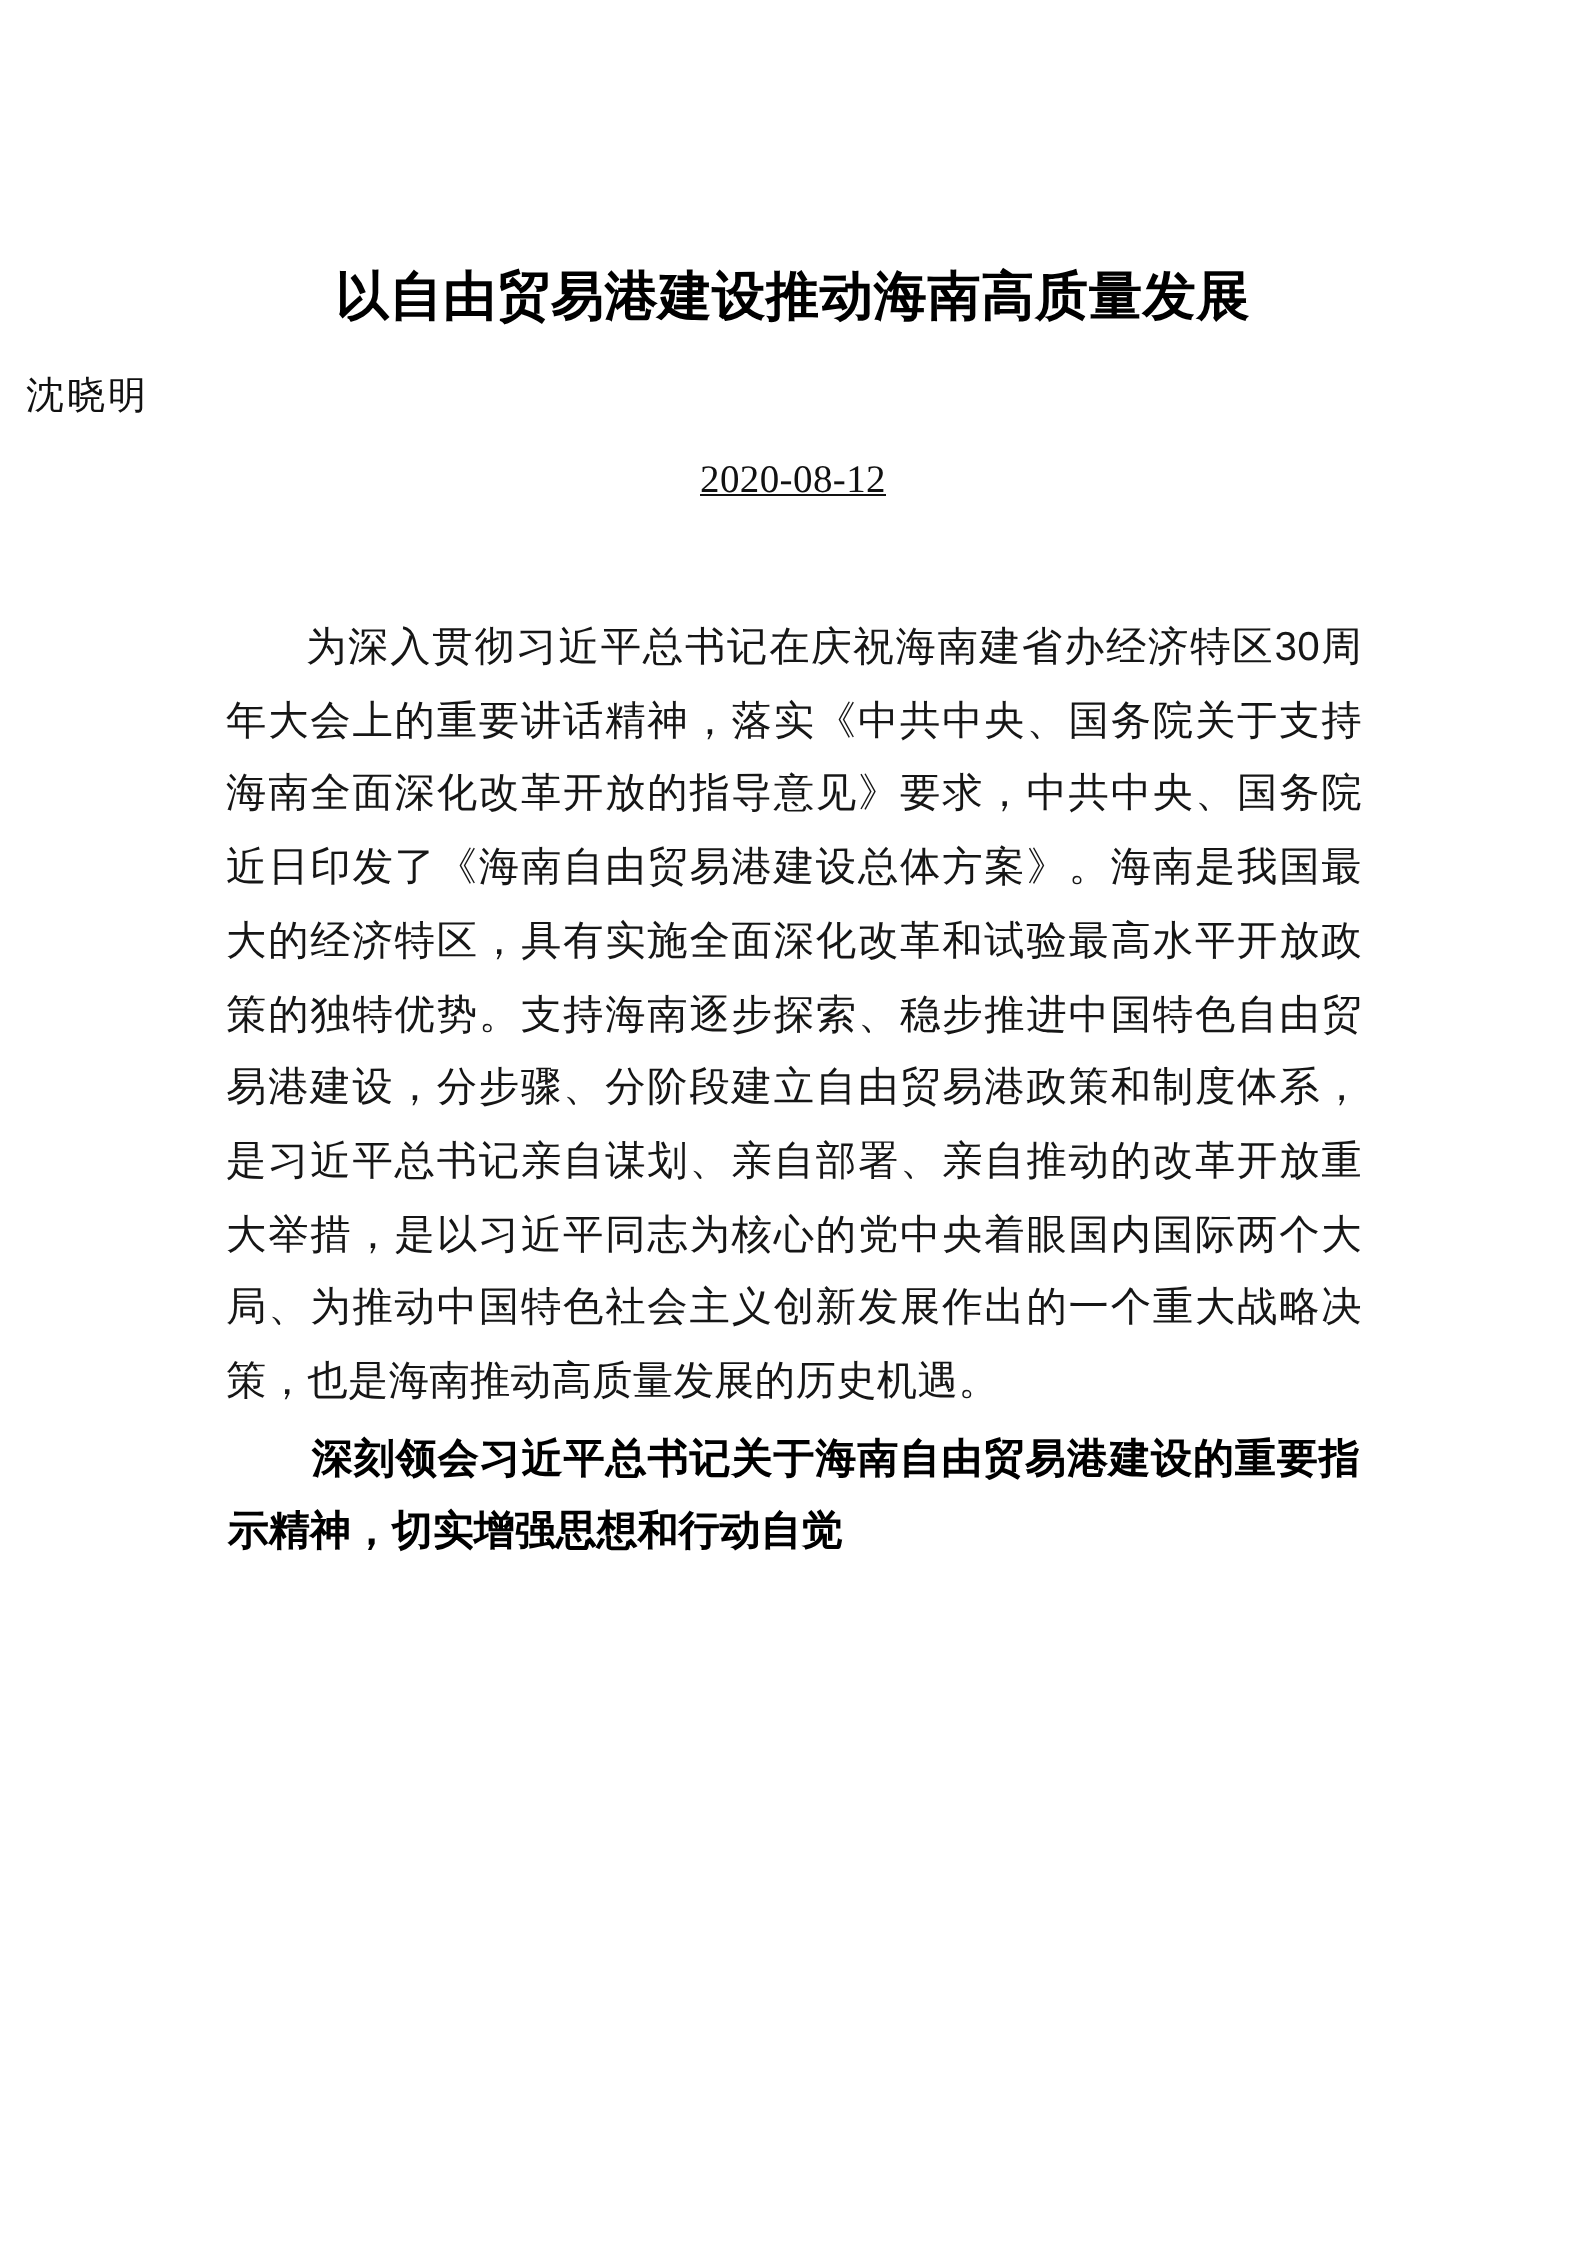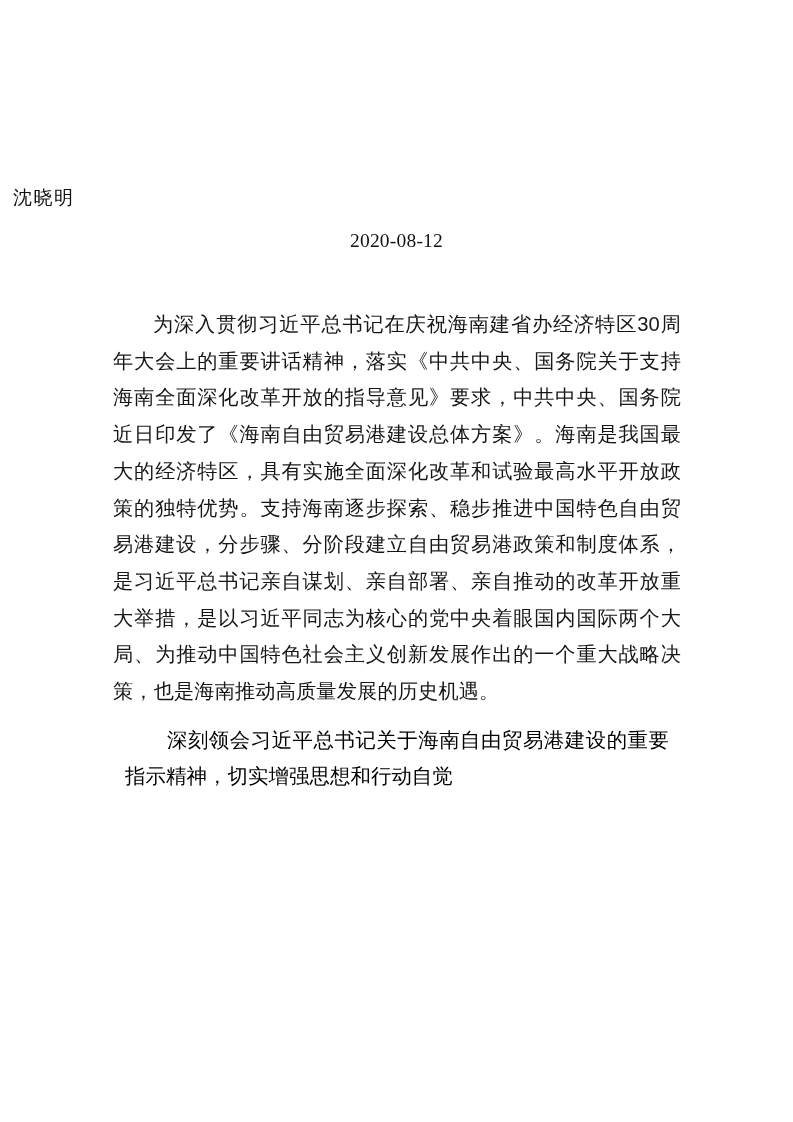--- a/index.html
+++ b/index.html
@@ -56,20 +56,21 @@
     position: absolute;
     left: 0;
     top: 228px;
     width: 793px;
     text-align: center;
     font-family: "Liberation Serif", "DejaVu Serif", serif;
     font-size: 19.5px;
     letter-spacing: 0.2px;
     line-height: 26px;
     color: #111111;
+    text-decoration: underline;
   }
 
   
   .body-area {
     position: absolute;
     left: 113px;
     top: 306px;
     width: 568px;
   }
 
@@ -80,38 +81,39 @@
     line-height: 36.7px;
     text-align: justify;
     text-justify: inter-ideograph;
     text-indent: 40px;
     letter-spacing: 0.15px;
     color: #161616;
     word-break: break-all;
   }
 
   .heading-bold {
-    margin: 12px;
+    margin: 1px;
     font-family: "DejaVu Sans", "Liberation Sans", sans-serif;
-    font-weight: normal;
+    font-weight: bold;
     font-size: 20.4px;
     line-height: 36.7px;
     text-align: justify;
     text-justify: inter-ideograph;
     text-indent: 42px;
     letter-spacing: 0.1px;
     color: #000000;
     word-break: break-all;
   }
 </style>
 </head>
 <body>
 
 <div class="page">
 
+  <div class="doc-title">以自由贸易港建设推动海南高质量发展</div>
 
   <div class="doc-author">沈晓明</div>
 
   <div class="doc-date">2020-08-12</div>
 
   <div class="body-area">
 
     <p class="para">为深入贯彻习近平总书记在庆祝海南建省办经济特区30周年大会上的重要讲话精神，落实《中共中央、国务院关于支持海南全面深化改革开放的指导意见》要求，中共中央、国务院近日印发了《海南自由贸易港建设总体方案》。海南是我国最大的经济特区，具有实施全面深化改革和试验最高水平开放政策的独特优势。支持海南逐步探索、稳步推进中国特色自由贸易港建设，分步骤、分阶段建立自由贸易港政策和制度体系，是习近平总书记亲自谋划、亲自部署、亲自推动的改革开放重大举措，是以习近平同志为核心的党中央着眼国内国际两个大局、为推动中国特色社会主义创新发展作出的一个重大战略决策，也是海南推动高质量发展的历史机遇。</p>
 
     <p class="heading-bold">深刻领会习近平总书记关于海南自由贸易港建设的重要指示精神，切实增强思想和行动自觉</p>

